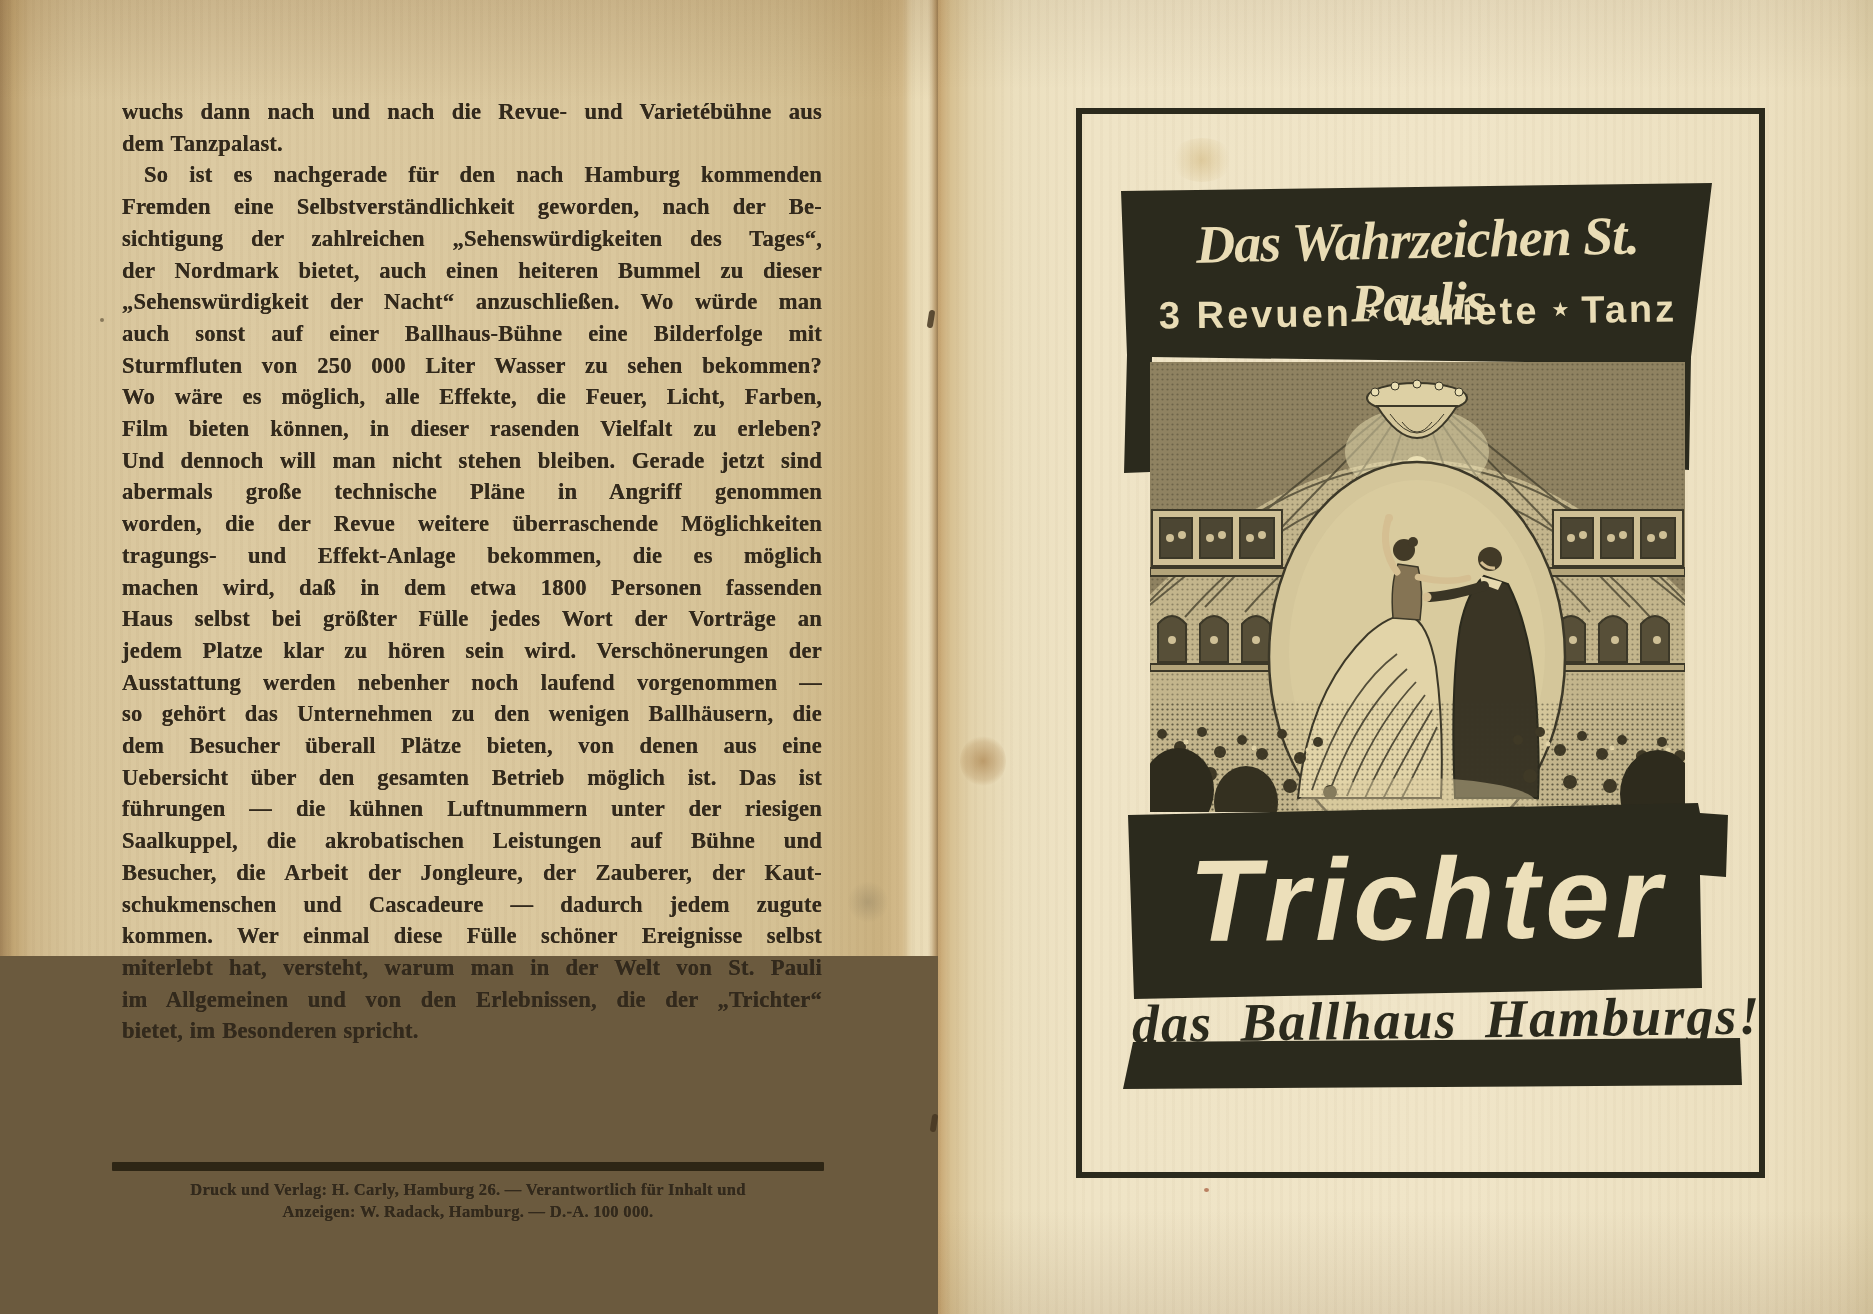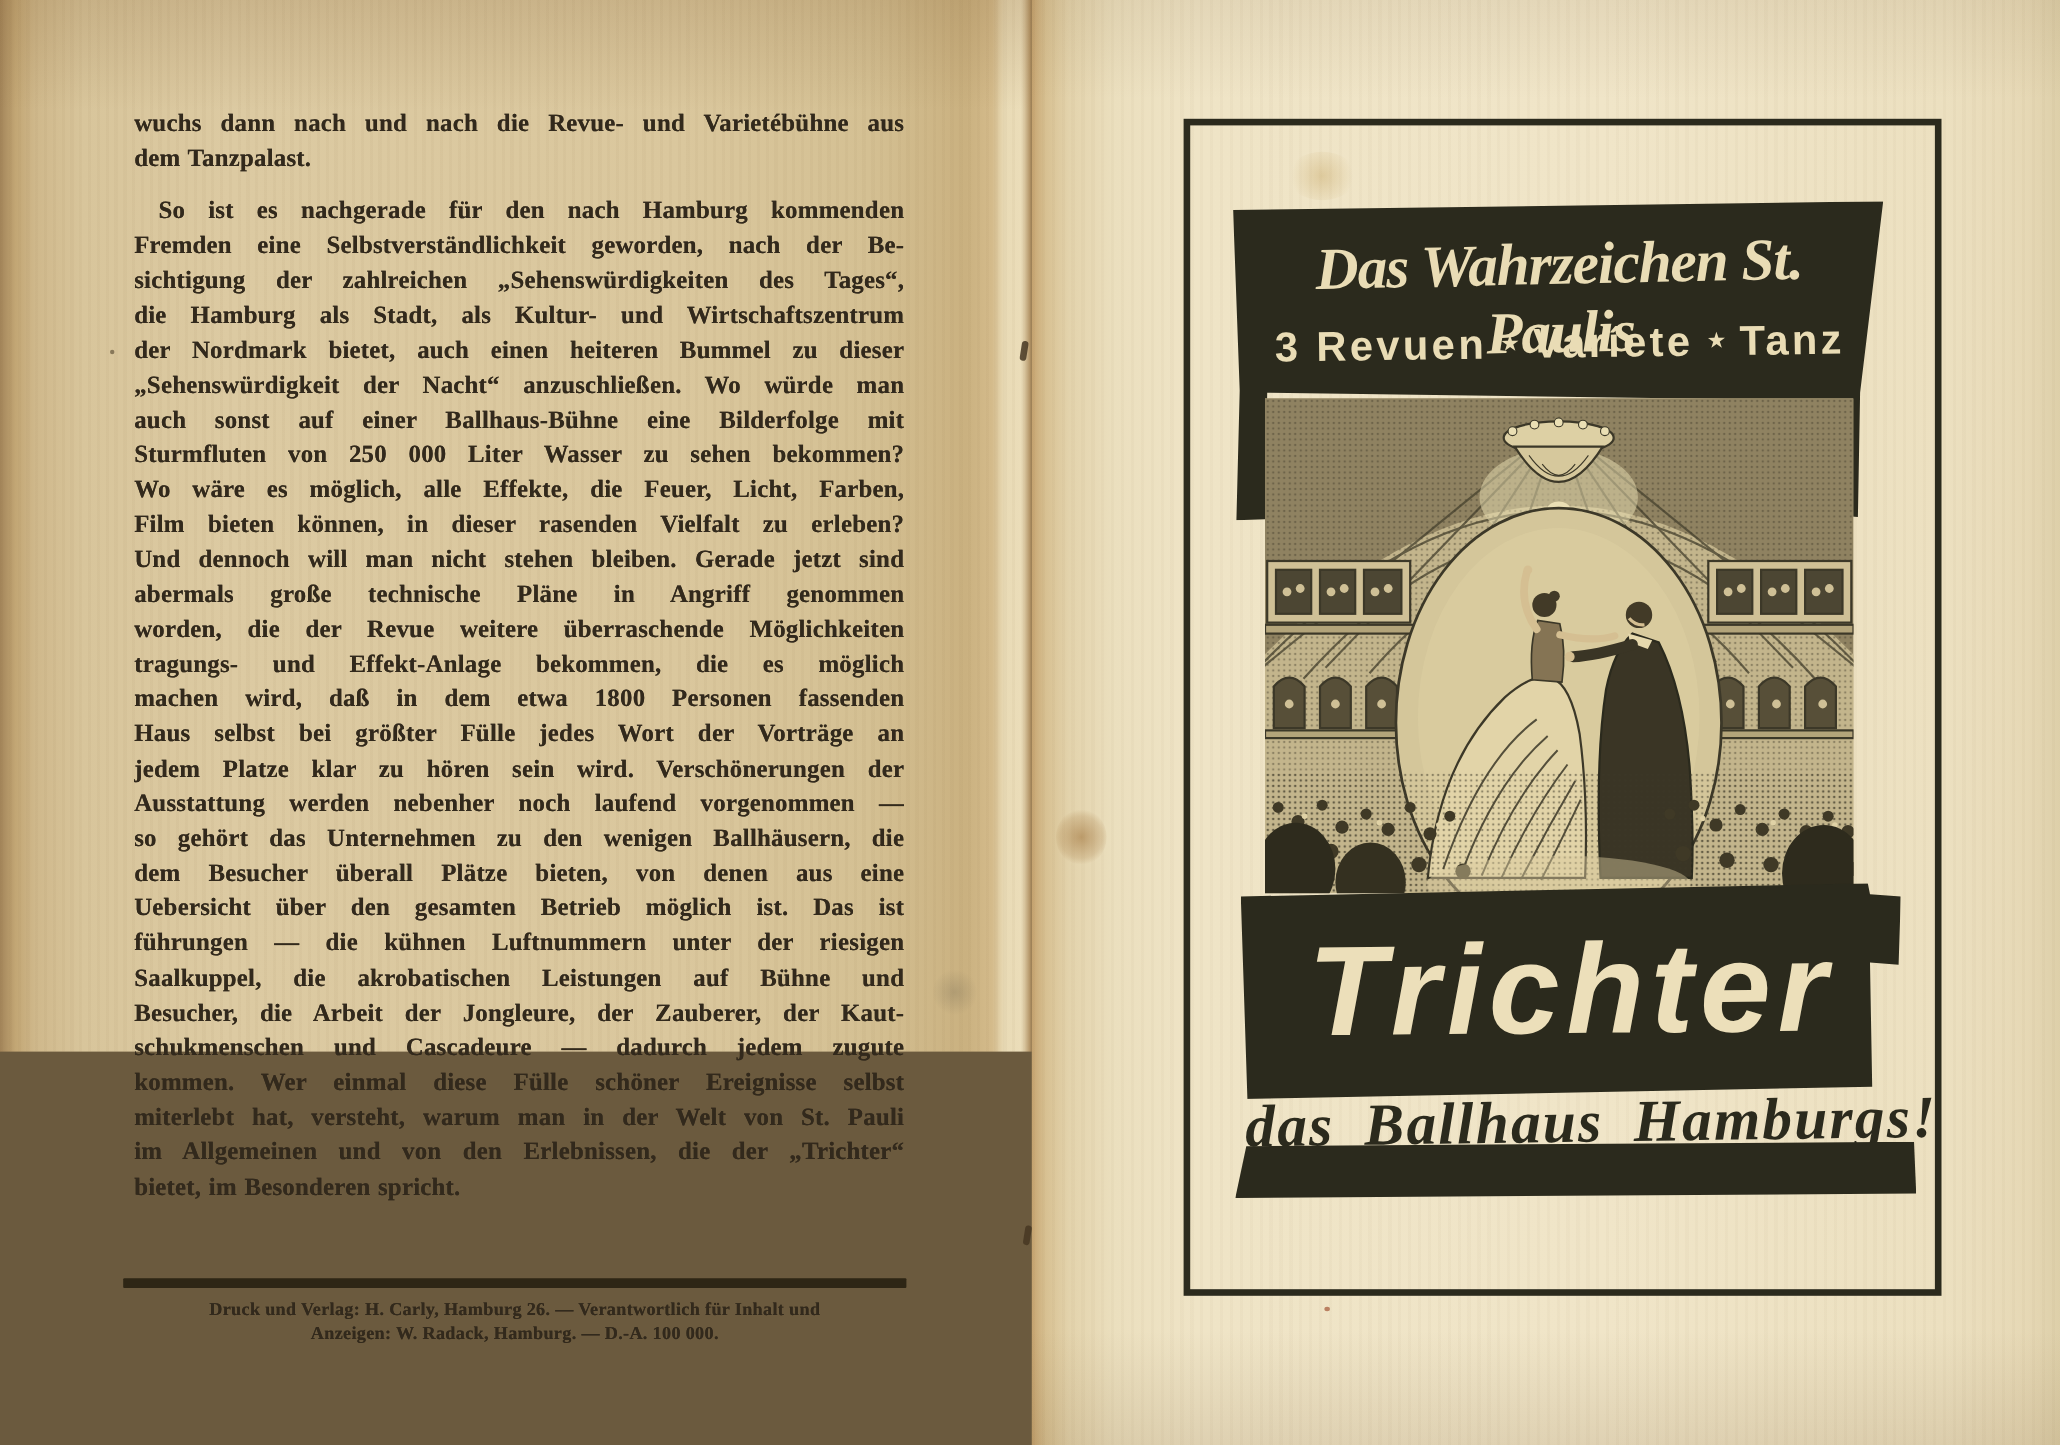--- a/index.html
+++ b/index.html
@@ -23,21 +23,21 @@
   .stitch{position:absolute;width:6px;height:18px;background:#463722;border-radius:3px;
           transform:rotate(9deg);opacity:.85;}
   .st1{left:928px;top:310px;} .st2{left:931px;top:1114px;}
 
   
   .text-col{position:absolute;left:122px;top:96px;width:700px;color:#32291c;
     font:700 22.6px/31.7px "Liberation Serif",serif;letter-spacing:.2px;word-spacing:1px;
     text-shadow:0 0 .5px rgba(50,41,28,.85);}
   .tline{text-align:justify;text-align-last:justify;}
   .tline.end{text-align-last:left;}
-  .tline.indent{text-indent:22px;margin-top:16px;}
+  .tline.indent{text-indent:22px;margin-top:0;}
 
   .imprint-rule{position:absolute;left:112px;top:1162px;width:712px;height:9px;
     background:#2e2615;border-radius:1px;}
   .imprint{position:absolute;left:112px;top:1179px;width:712px;text-align:center;
     color:#32291c;font:700 16.5px/22px "Liberation Serif",serif;letter-spacing:.3px;
     text-shadow:0 0 .4px rgba(50,41,28,.9);}
 
   
   .ad-frame{position:absolute;left:138px;top:108px;width:689px;height:1070px;
     box-sizing:border-box;border:6px solid #2b2a1d;}
@@ -87,21 +87,20 @@
         <div class="tline">wuchs dann nach und nach die Revue- und Varietébühne aus</div>
 
         <div class="tline end">dem Tanzpalast.</div>
 
         <div class="tline indent">So ist es nachgerade für den nach Hamburg kommenden</div>
 
         <div class="tline">Fremden eine Selbstverständlichkeit geworden, nach der Be-</div>
 
         <div class="tline">sichtigung der zahlreichen „Sehenswürdigkeiten des Tages“,</div>
 
-        <div class="tline">die Hamburg als Stadt, als Kultur- und Wirtschaftszentrum</div>
 
         <div class="tline">der Nordmark bietet, auch einen heiteren Bummel zu dieser</div>
 
         <div class="tline">„Sehenswürdigkeit der Nacht“ anzuschließen. Wo würde man</div>
 
         <div class="tline">auch sonst auf einer Ballhaus-Bühne eine Bilderfolge mit</div>
 
         <div class="tline">Sturmfluten von 250 000 Liter Wasser zu sehen bekommen?</div>
 
         <div class="tline">Wo wäre es möglich, alle Effekte, die Feuer, Licht, Farben,</div>

